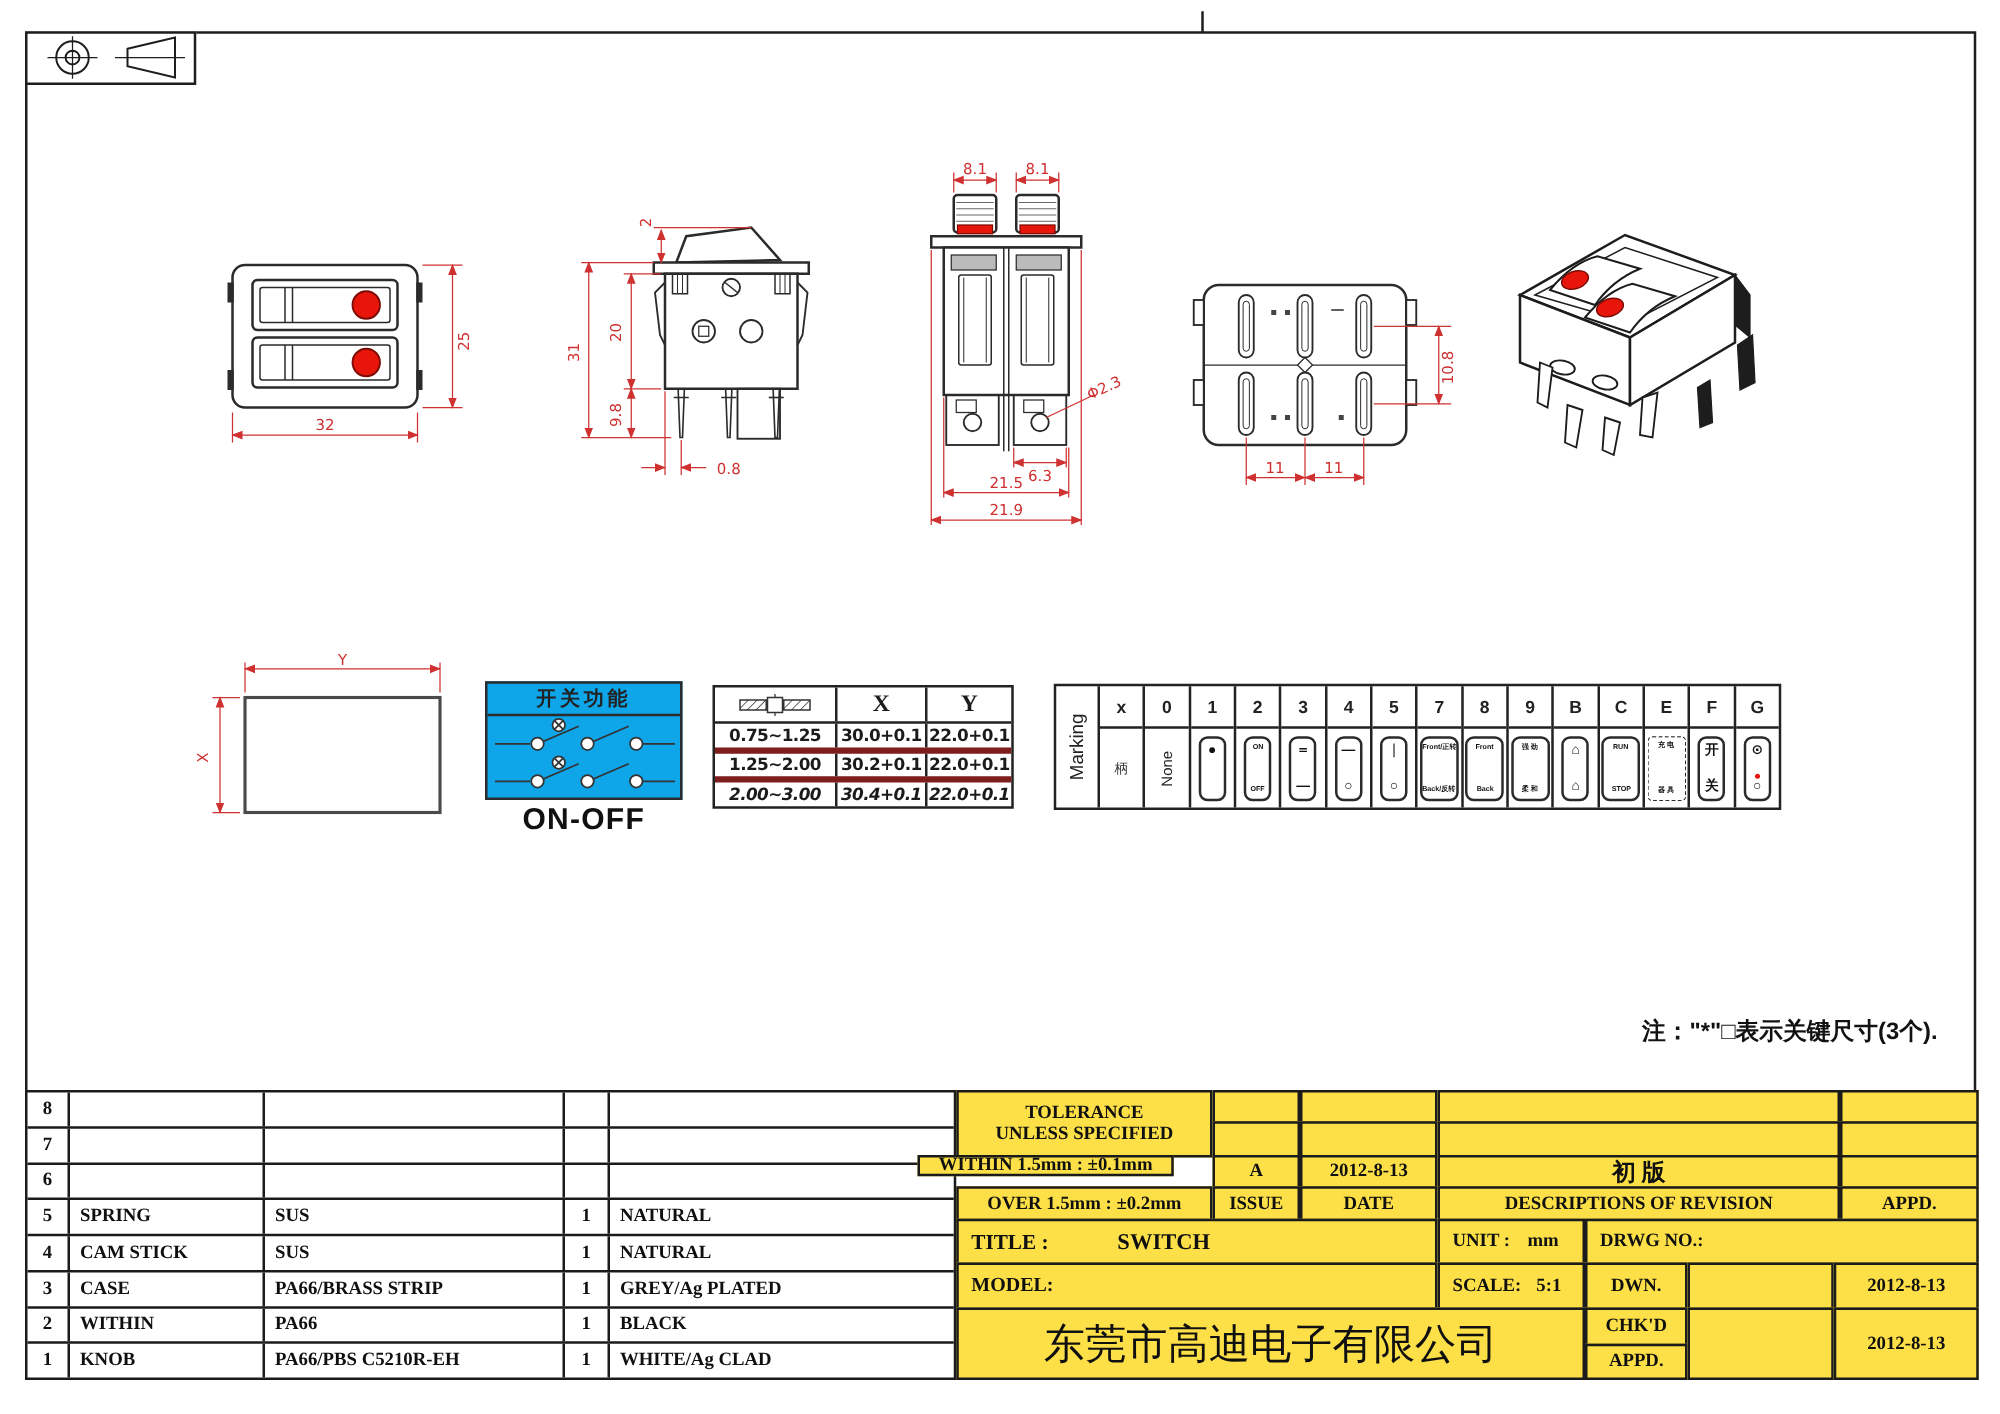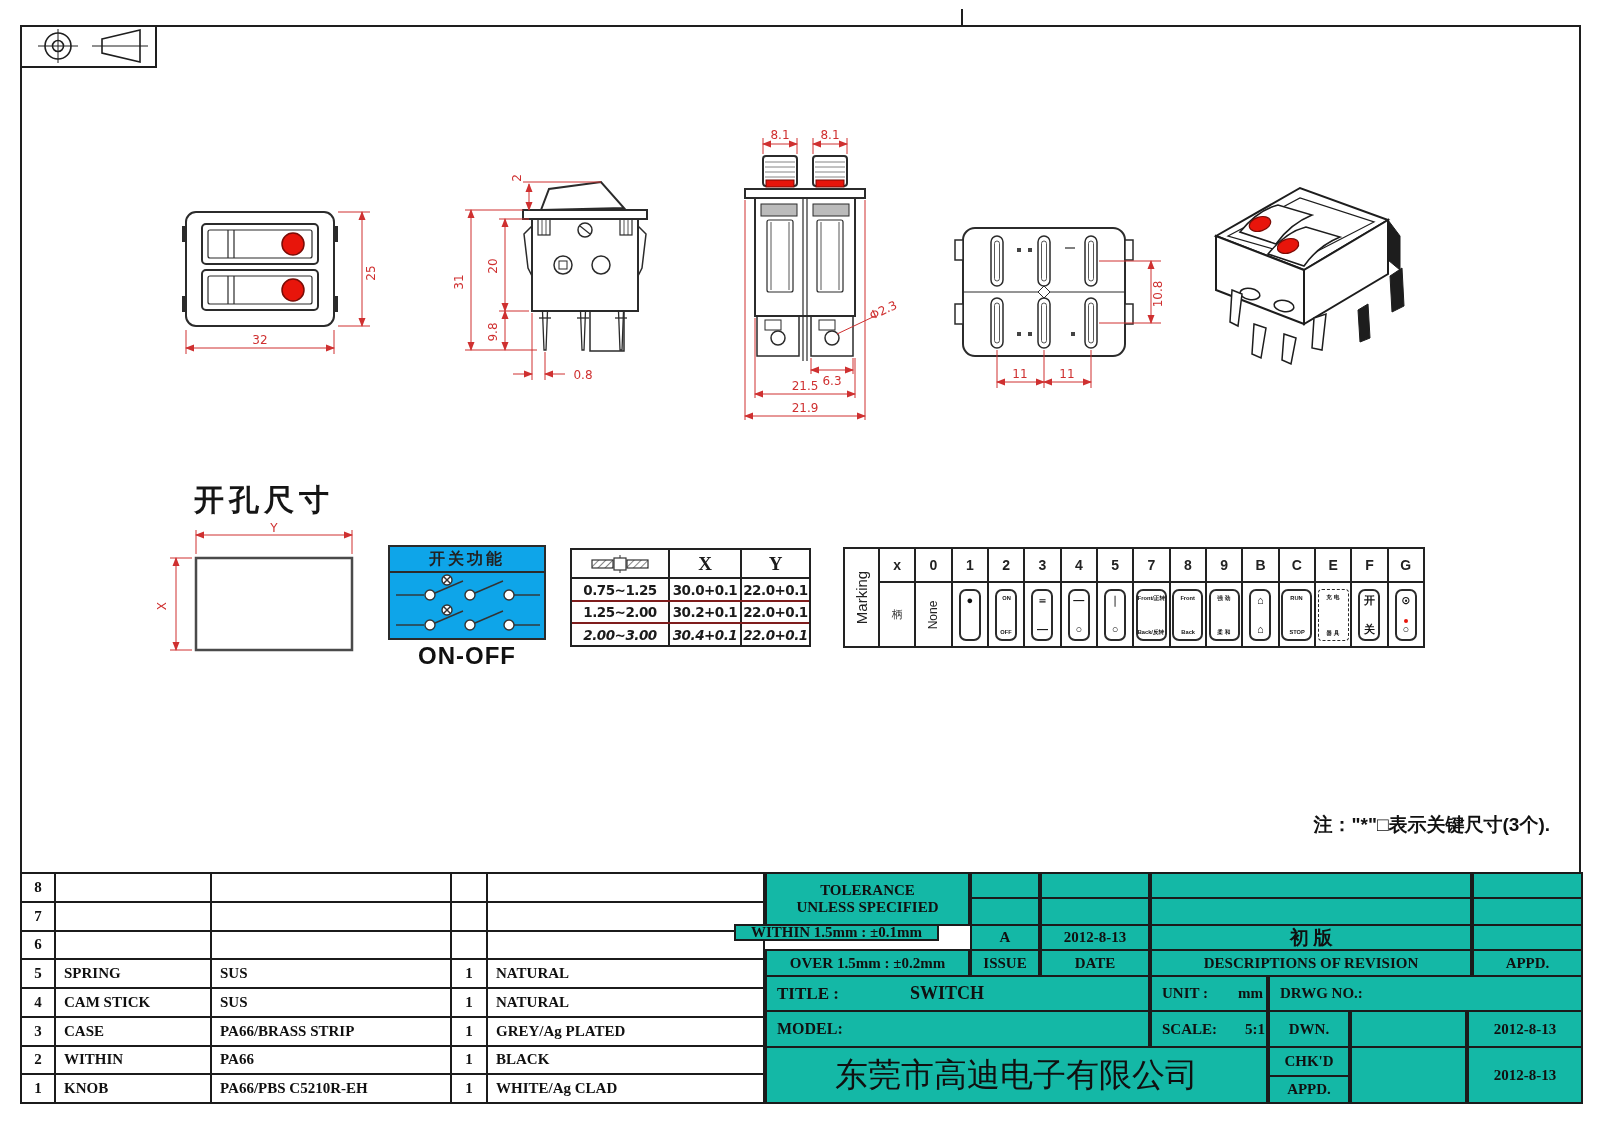--- a/index.html
+++ b/index.html
@@ -17,21 +17,21 @@
   #cutout-title{left:194px;top:480px;width:180px;font-size:30px;font-weight:bold;letter-spacing:5px;color:#151515;}
   
   #funcbox{left:388px;top:545px;width:158px;height:95px;border:2px solid #2b2b2b;box-sizing:border-box;background:#0ea5e9;}
   #funcbox .ttl{height:26px;border-bottom:2px solid #2b2b2b;box-sizing:border-box;display:flex;align-items:center;justify-content:center;
                 font-size:16px;font-weight:bold;letter-spacing:3px;color:#222;}
   #onoff{left:388px;top:642px;width:158px;text-align:center;font-size:24px;font-weight:bold;color:#111;letter-spacing:1px;}
   
   #xytable{left:570px;top:548px;width:241px;height:99px;border:2px solid #222;box-sizing:border-box;background:#fff;
            display:flex;flex-direction:column;}
   #xytable .hrow{display:flex;flex:1.25;border-bottom:2px solid #222;}
-  #xytable .drow{display:flex;flex:1;border-bottom:2px solid #7f1d1d;}
+  #xytable .drow{display:flex;flex:1;border-bottom:5px solid #7f1d1d;}
   #xytable .drow:last-child{border-bottom:none;font-style:italic;}
   #xytable .c1{width:96px;border-right:2px solid #222;display:flex;align-items:center;justify-content:center;}
   #xytable .c2{width:70px;border-right:2px solid #222;display:flex;align-items:center;justify-content:center;}
   #xytable .c3{flex:1;display:flex;align-items:center;justify-content:center;}
   #xytable .hrow .c2,#xytable .hrow .c3{font-size:19px;font-weight:bold;font-family:"Liberation Serif",serif;}
   #xytable .drow div{font-size:13.5px;font-weight:bold;font-family:"DejaVu Sans",sans-serif;letter-spacing:-0.5px;}
   
   #marking{left:843px;top:547px;width:582px;height:101px;border:2px solid #222;box-sizing:border-box;background:#fff;display:flex;}
   .mk-label{width:33px;border-right:2px solid #222;display:flex;align-items:center;justify-content:center;}
   .mk-label span{transform:rotate(-90deg);font-size:15px;color:#222;white-space:nowrap;}
@@ -47,24 +47,24 @@
   .knob.wide{width:31px;}
   .knob.dashed{border-style:dashed;border-width:1.5px;border-radius:4px;}
   .kt,.kb{font-size:11px;font-weight:bold;color:#111;line-height:1;text-align:center;}
   .knob.tiny .kt,.knob.tiny .kb{font-size:6px;font-weight:bold;transform:scale(0.95);white-space:nowrap;}
   .kb.rd{position:relative;}
   .kb.rd::before{content:'';position:absolute;top:-5px;left:50%;transform:translateX(-50%);
                  width:4px;height:4px;border-radius:50%;background:#e8150b;}
   
   #note{left:1140px;top:812px;width:410px;text-align:right;font-size:19px;font-weight:bold;color:#111;}
   
-  .tcell{position:absolute;border:2px solid #1b1b1b;box-sizing:border-box;display:flex;align-items:center;background:#14b8a6;
+  .tcell{position:absolute;border:2px solid #1b1b1b;box-sizing:border-box;display:flex;align-items:center;background:#fde047;
          font-family:"Liberation Serif",serif;font-weight:bold;font-size:15px;color:#101010;}
   .tc{justify-content:center;text-align:center;}
-  .tl{padding-left:10px;gap:16px;}
+  .tl{padding-left:10px;}
   #parts{left:20px;top:872px;width:745px;height:232px;border:2px solid #1b1b1b;box-sizing:border-box;display:flex;flex-direction:column;background:#fff;}
   .p-row{flex:1;display:flex;border-bottom:2px solid #1b1b1b;box-sizing:border-box;}
   .p-row:last-child{border-bottom:none;}
   .p-row div{border-right:2px solid #1b1b1b;box-sizing:border-box;display:flex;align-items:center;
              font-family:"Liberation Serif",serif;font-weight:bold;font-size:15px;color:#101010;}
   .p-row div:last-child{border-right:none;}
   .p-no{width:34px;justify-content:center;font-size:16px;}
   .p-parts{width:156px;padding-left:8px;}
   .p-mat{width:240px;padding-left:8px;}
   .p-qty{width:36px;justify-content:center;}
@@ -307,21 +307,20 @@
       <polygon points="116,112 200,62 200,116 116,166"></polygon>
       <ellipse cx="62" cy="136" rx="10" ry="5.5" transform="rotate(10 62 136)" fill="none" stroke-width="1.5"></ellipse>
       <ellipse cx="96" cy="148" rx="10" ry="5.5" transform="rotate(10 96 148)" fill="none" stroke-width="1.5"></ellipse>
       <polygon points="44,132 54,136 50,168 42,164" fill="#fff" stroke-width="1.5"></polygon>
       <polygon points="66,166 78,170 73,200 64,196" fill="#fff" stroke-width="1.5"></polygon>
       <polygon points="96,176 108,180 103,206 94,202" fill="#fff" stroke-width="1.5"></polygon>
       <polygon points="126,160 138,156 134,192 124,190" fill="#fff" stroke-width="1.5"></polygon>
     </g>
   </svg>
 
-  <div class="abs" id="cutout-title">开孔尺寸</div>
   <svg class="abs" style="left:150px;top:522px;" width="240" height="138" viewBox="0 0 240 138">
     <rect x="46" y="36" width="156" height="92" fill="#fff" stroke="#4a4a4a" stroke-width="2.5"></rect>
     <g stroke="#cf3030" fill="none" stroke-width="1">
       <line x1="46" y1="32" x2="46" y2="8"></line>
       <line x1="202" y1="32" x2="202" y2="8"></line>
       <line x1="46" y1="13" x2="202" y2="13" marker-start="url(#arrS)" marker-end="url(#arrE)"></line>
       <line x1="42" y1="36" x2="20" y2="36"></line>
       <line x1="42" y1="128" x2="20" y2="128"></line>
       <line x1="26" y1="36" x2="26" y2="128" marker-start="url(#arrS)" marker-end="url(#arrE)"></line>
     </g>

